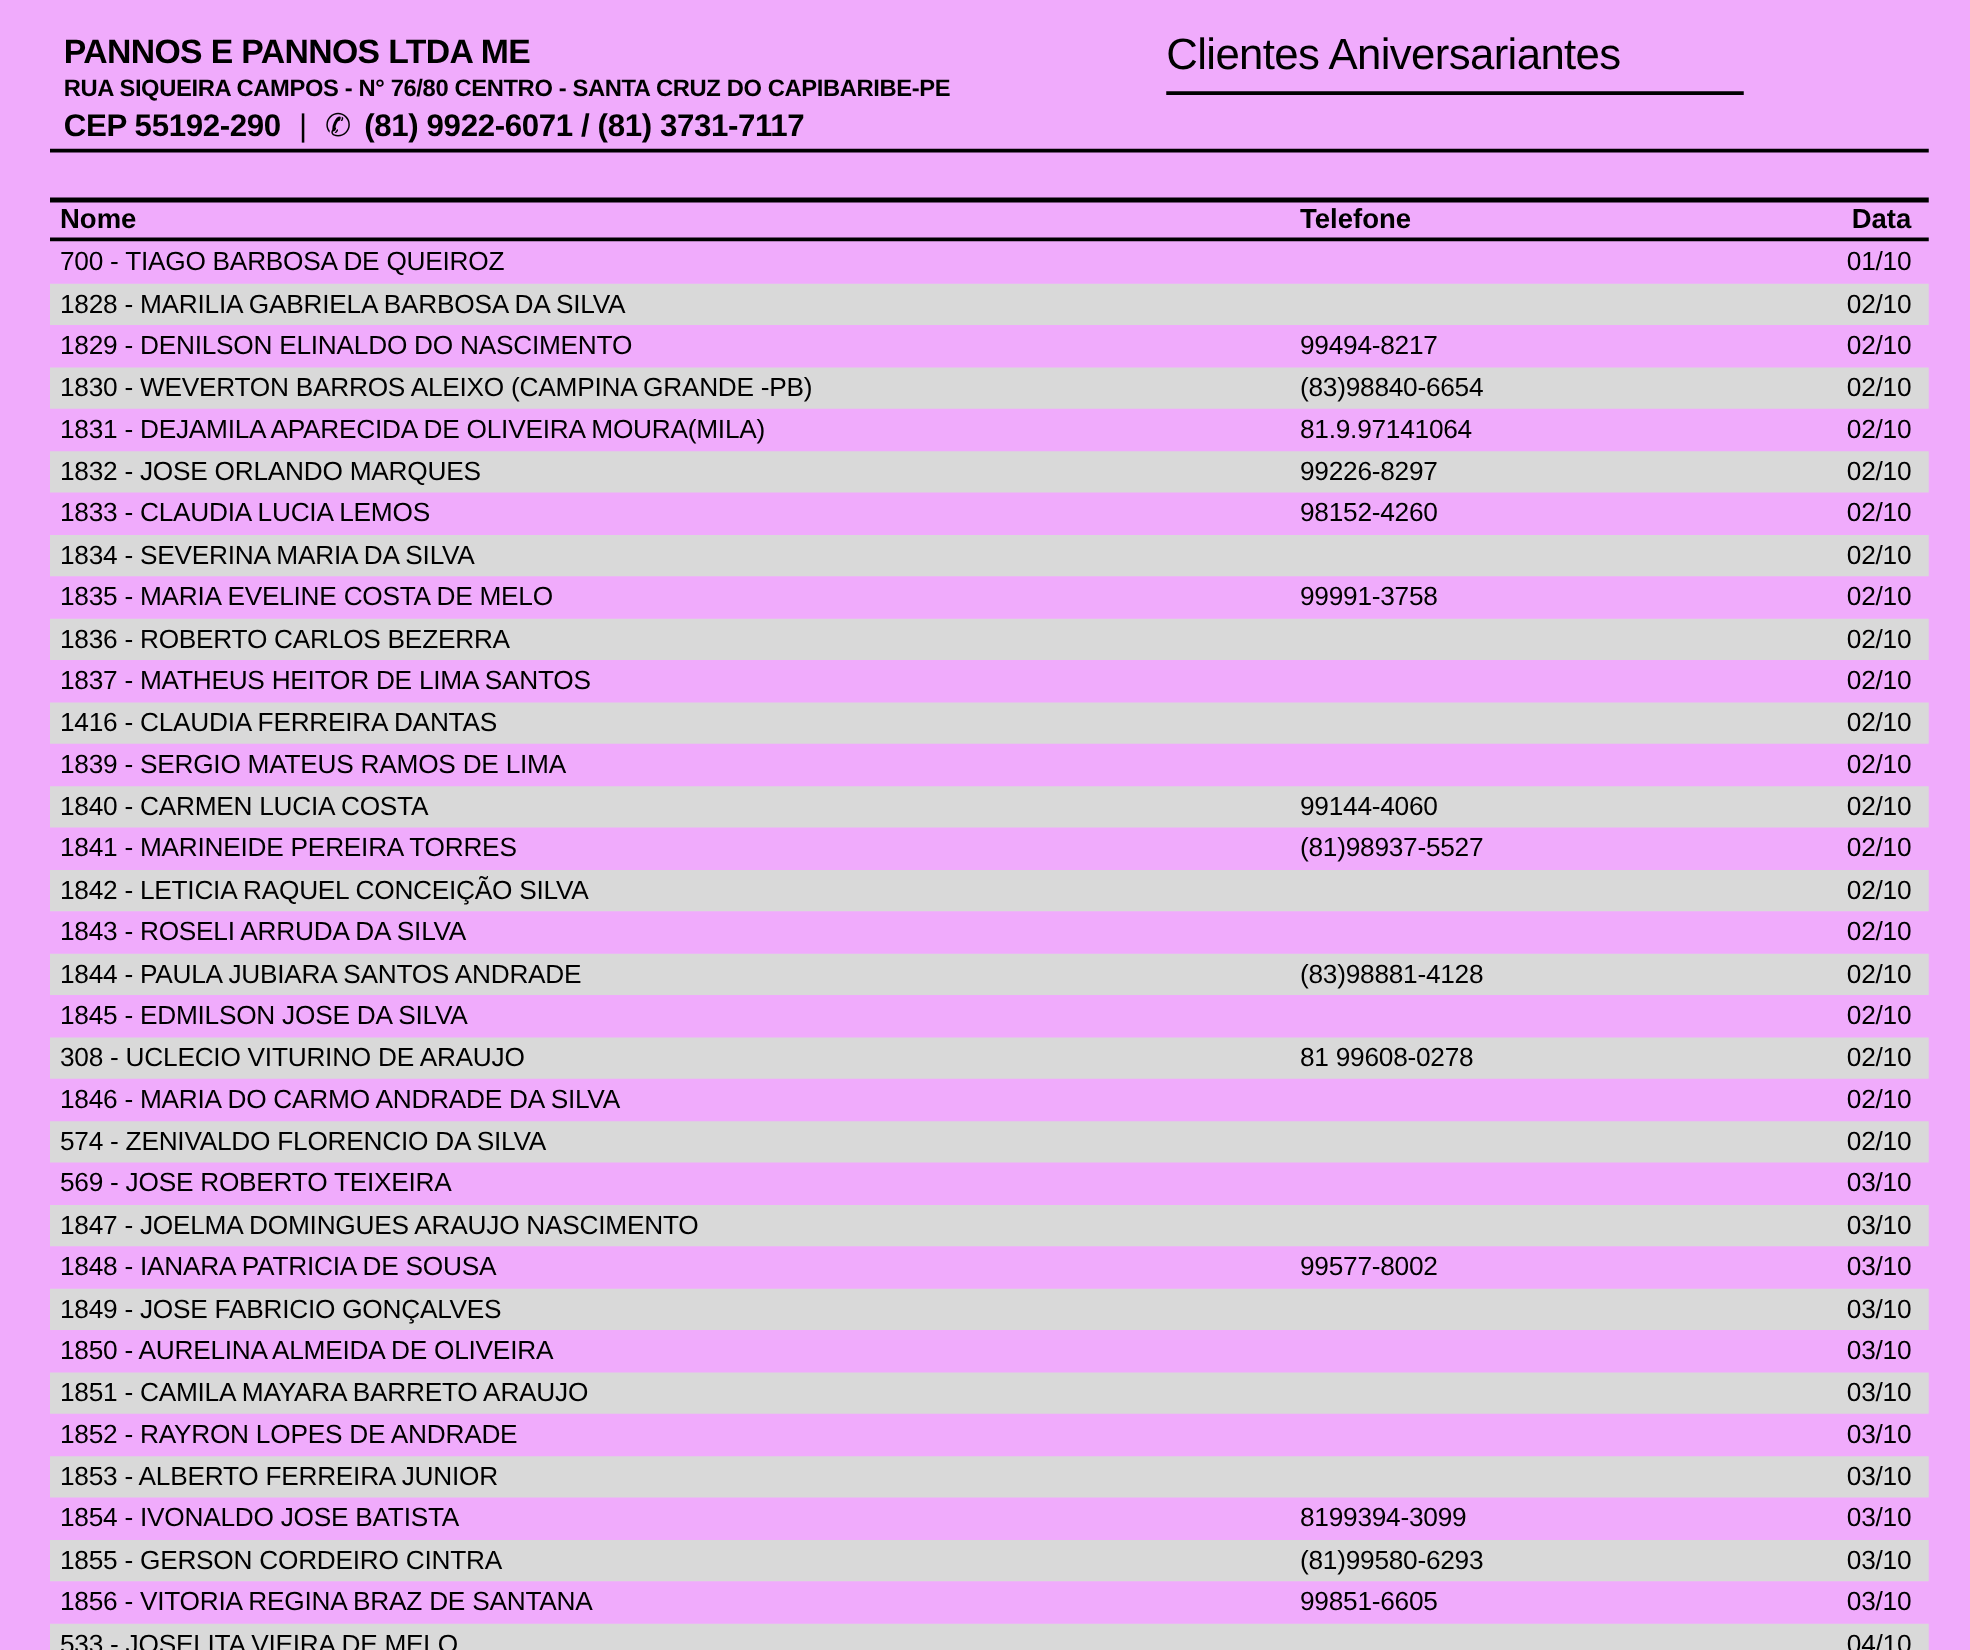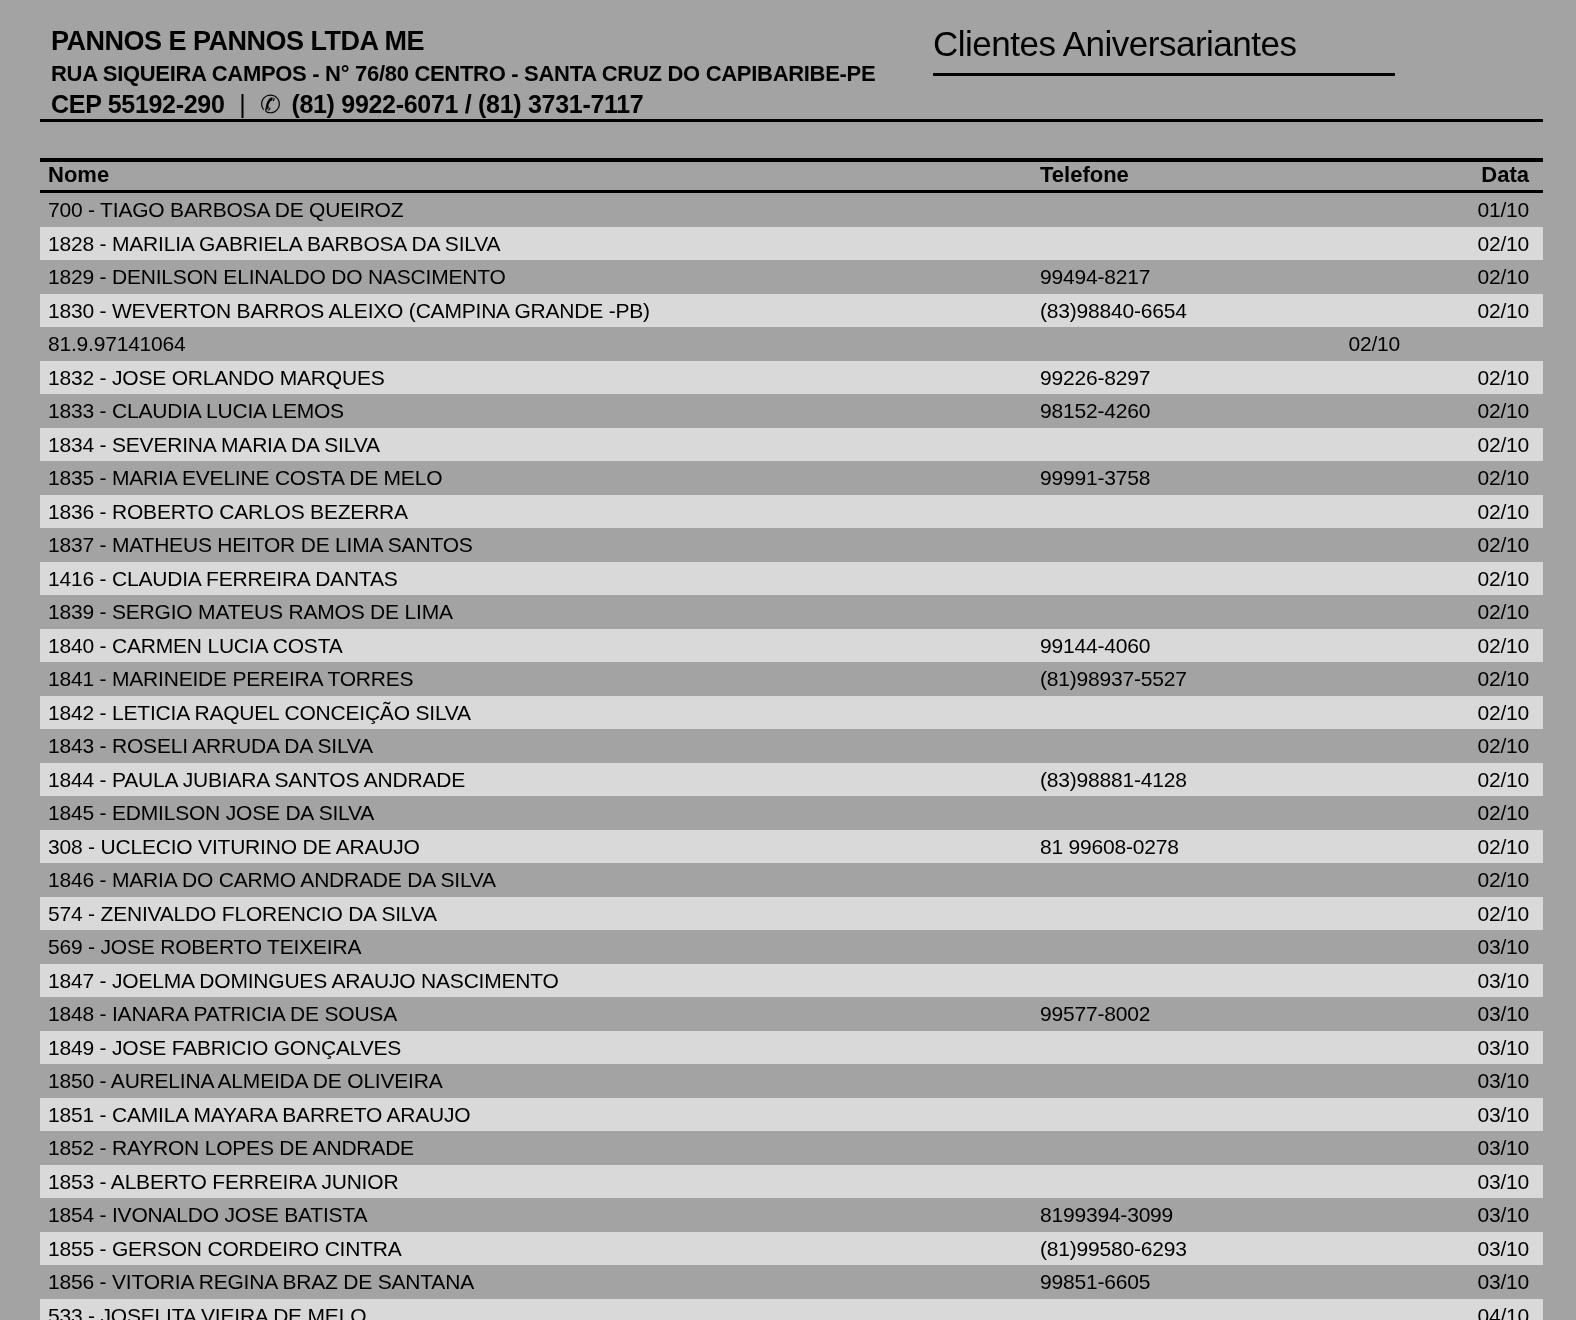--- a/index.html
+++ b/index.html
@@ -1,25 +1,25 @@
 <!DOCTYPE html>
 <html style="--row-alt: #d9d9d9;"><head>
 <meta charset="utf-8">
 <style>
   * { margin:0; padding:0; box-sizing:border-box; }
   html,body { background:#ffffff; }
   .page {
     position:relative; width:1576px; height:1320px;
-    background:#a3a3a3; overflow:hidden; color:#000;
+    background:#f0abfc; overflow:hidden; color:#000;
     font-family:"Liberation Sans", sans-serif;
   }
   
   .company { position:absolute; left:51px; top:26px; white-space:nowrap; }
   .company-name { font-size:27px; font-weight:bold; letter-spacing:-0.5px; }
-  .company-line { font-size:22px; font-weight:bold; letter-spacing:-0.3px; margin-top:4px; }
+  .company-line { font-size:19px; font-weight:bold; letter-spacing:-0.3px; margin-top:4px; }
   .company-contact { font-size:25px; font-weight:bold; letter-spacing:-0.3px; margin-top:3px; }
   .company-contact .sep { margin:0 8px; font-weight:normal; }
   .phone-glyph { font-weight:normal; margin-right:4px; }
   .title-wrap {
     position:absolute; left:933px; top:24px; width:462px;
     border-bottom:3px solid #000; padding-bottom:9px;
   }
   .report-title { font-size:35px; font-weight:normal; letter-spacing:-0.5px; white-space:nowrap; }
   .top-rule {
     position:absolute; left:40px; top:119px; width:1503px; height:0;
@@ -87,20 +87,21 @@
     <span class="col-name">1829 - DENILSON ELINALDO DO NASCIMENTO</span>
     <span class="col-phone">99494-8217</span>
     <span class="col-date">02/10</span>
   </div>
         <div class="row alt">
     <span class="col-name">1830 - WEVERTON BARROS ALEIXO (CAMPINA GRANDE -PB)</span>
     <span class="col-phone">(83)98840-6654</span>
     <span class="col-date">02/10</span>
   </div>
         <div class="row">
+    <span class="col-name">1831 - DEJAMILA APARECIDA DE OLIVEIRA MOURA(MILA)</span>
     <span class="col-phone">81.9.97141064</span>
     <span class="col-date">02/10</span>
   </div>
         <div class="row alt">
     <span class="col-name">1832 - JOSE ORLANDO MARQUES</span>
     <span class="col-phone">99226-8297</span>
     <span class="col-date">02/10</span>
   </div>
         <div class="row">
     <span class="col-name">1833 - CLAUDIA LUCIA LEMOS</span>

